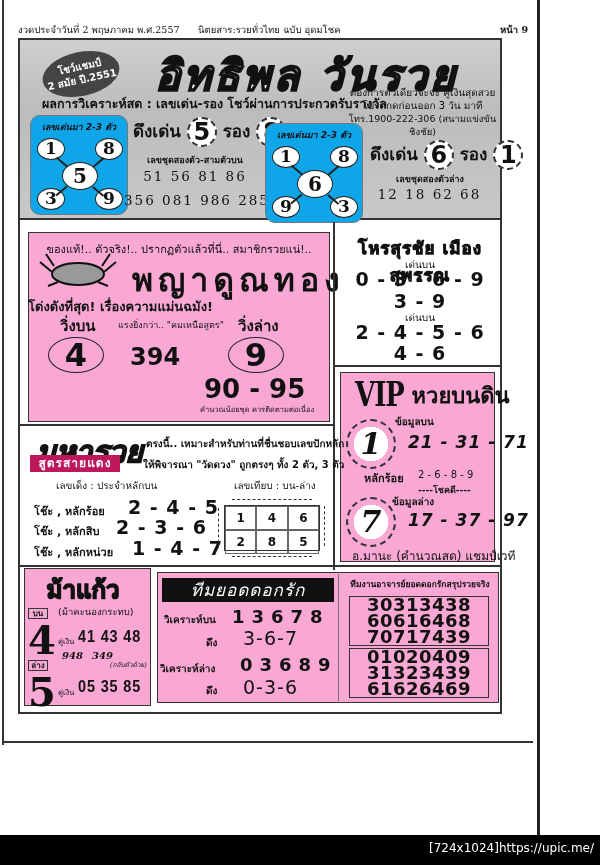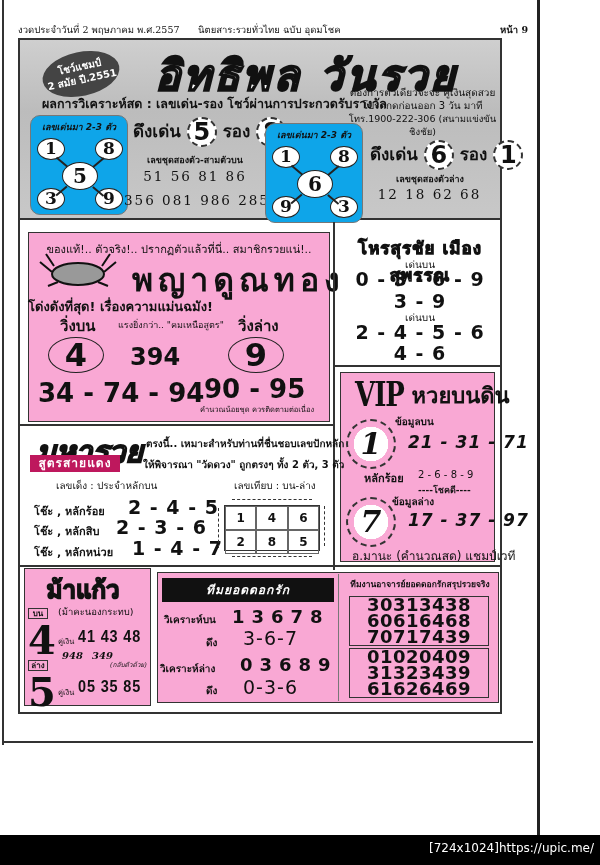--- a/index.html
+++ b/index.html
@@ -62,21 +62,21 @@
   .dash-line{position:absolute;border-top:1.5px dashed #333}
   .dash-vline{position:absolute;border-left:1.5px dashed #333}
   
   .mk-title{position:absolute;left:33px;top:570px;width:100px;text-align:center;font-size:24px;font-weight:900;color:#fff;-webkit-text-stroke:1.5px #111}
   .mk-sub{position:absolute;left:58px;top:604px;font-size:9.5px}
   .tag{position:absolute;width:20px;height:11px;border:1px solid #333;font-size:8px;text-align:center;line-height:10px;font-weight:bold}
   .mk-big{position:absolute;font:bold 40px/40px "DejaVu Serif",serif}
   .mk-pair-lbl{position:absolute;font-size:7.5px}
   .mk-nums{position:absolute;font:bold 17px "Liberation Sans Narrow","Liberation Sans",sans-serif;letter-spacing:1px;transform:scaleX(.85);transform-origin:left}
   .mk-mid{position:absolute;font:italic bold 10px "DejaVu Serif",serif}
-  .tm-head{position:absolute;left:162px;top:578px;width:172px;height:24px;background:#111;color:#fff;text-align:center;font-size:12px;font-weight:bold;font-style:italic;line-height:24px;letter-spacing:1px}
+  .tm-head{position:absolute;left:162px;top:578px;width:172px;height:24px;background:#111;color:#fff;text-align:center;font-size:17px;font-weight:normal;font-style:italic;line-height:24px;letter-spacing:1px}
   .tm-lbl{position:absolute;font-size:10px;font-weight:bold}
   .tm-digits{position:absolute;font-size:18px;font-weight:900;letter-spacing:7px}
   .tm-set{position:absolute;font-size:19px;letter-spacing:1px}
   .set-title{position:absolute;left:341px;top:577px;width:158px;text-align:center;font-size:8.5px;font-weight:bold}
   .set-box{position:absolute;left:349px;width:140px;border:1.5px solid #333}
   .set-box .row{display:flex;justify-content:center;padding:0 6px;font-size:18px;font-weight:bold;line-height:16px;letter-spacing:.5px}
   .footer-bar{position:absolute;left:0;top:835px;width:600px;height:30px;background:#000}
   .footer-bar span{position:absolute;right:6px;top:6px;color:#fff;font-size:12px}
 </style>
 </head>
@@ -158,21 +158,20 @@
     <path d="M14 20 L2 10 M16 14 L8 2 M66 20 L78 10 M64 14 L72 2 M20 30 L10 34 M60 30 L70 34" stroke="#111" stroke-width="2" fill="none"></path>
   </svg>
   <div class="p-title">พญาดูณทอง</div>
   <div class="p-sub" style="left:28px;width:302px">โด่งดังที่สุด! เรื่องความแม่นฉมัง!</div>
   <div class="run-lbl" style="left:60px;top:314px">วิ่งบน</div>
   <div class="run-note">แรงยิ่งกว่า.. "คมเหนือสูตร"</div>
   <div class="run-lbl" style="left:238px;top:314px">วิ่งล่าง</div>
   <div class="ring" style="left:48px;top:337px;width:56px;height:36px;font-size:32px;line-height:34px">4</div>
   <div class="bignum" style="left:130px;top:343px;font-size:24px">394</div>
   <div class="ring" style="left:228px;top:337px;width:56px;height:36px;font-size:32px;line-height:34px">9</div>
-  <div class="bignum" style="left:38px;top:378px">34 - 74 - 94</div>
   <div class="bignum" style="left:204px;top:374px">90 - 95</div>
   <div class="foot-note" style="left:200px;top:403px">คำนวณน้อยชุด ควรติดตามต่อเนื่อง</div>
 
   <div class="rtitle">โหรสุรชัย เมืองสุพรรณ</div>
   <div class="rlabel" style="left:341px;top:257px">เด่นบน</div>
   <div class="rnum" style="left:341px;top:268px">0 - 3 - 6 - 9</div>
   <div class="rnum" style="left:341px;top:290px">3 - 9</div>
   <div class="rlabel" style="left:341px;top:310px">เด่นบน</div>
   <div class="rnum" style="left:341px;top:321px">2 - 4 - 5 - 6</div>
   <div class="rnum" style="left:341px;top:342px">4 - 6</div>

